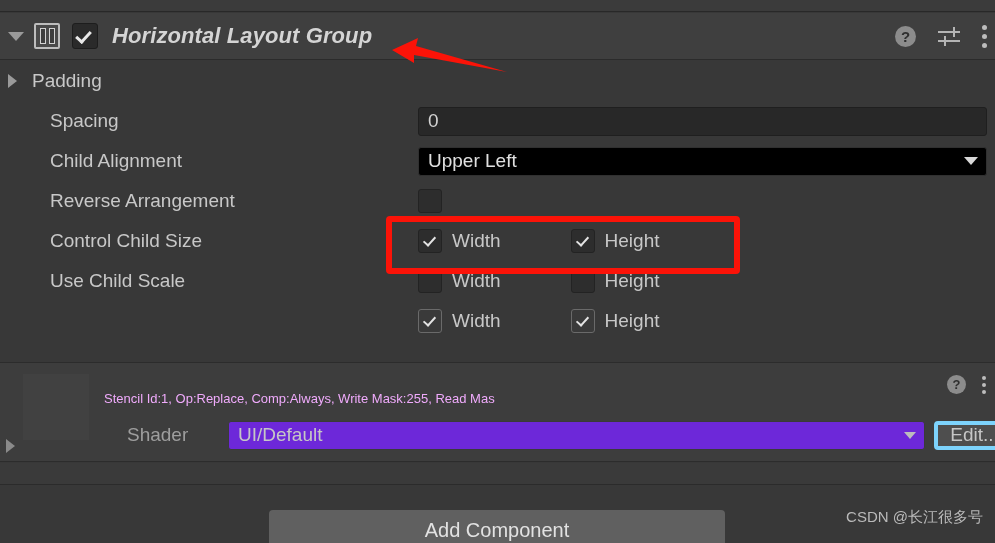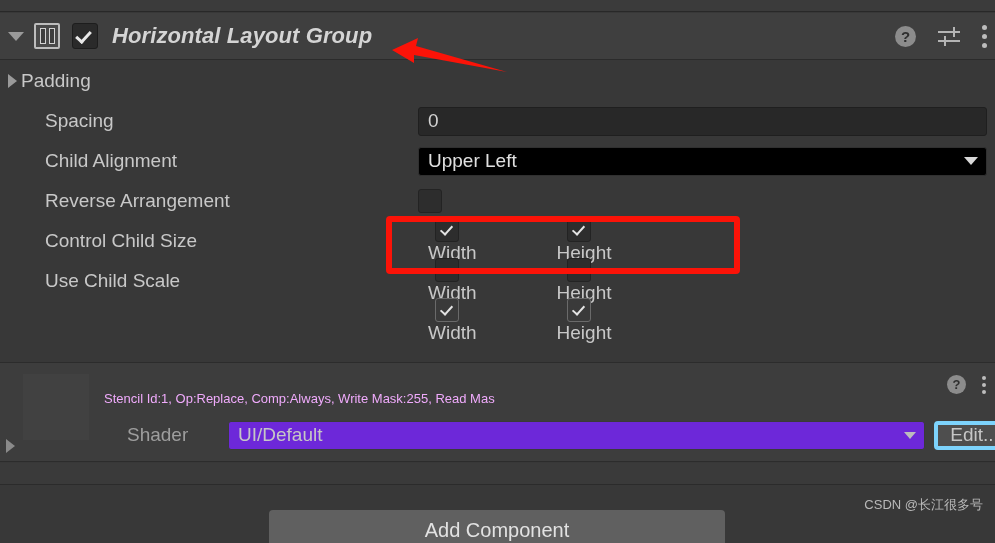--- a/index.html
+++ b/index.html
@@ -137,22 +137,22 @@
     height: 40px;
     display: flex;
     align-items: center;
   }
 
   .row-label {
     font-size: 19px;
     color: #c8c8c8;
     white-space: nowrap;
   }
-  .label-pad { padding-left: 45px; }
-  .label-fold { padding-left: 8px; display: flex; align-items: center; gap: 4px; }
+  .label-pad { padding-left: 30px; margin-left: 20px; }
+  .label-fold { padding-left: 8px; display: flex; align-items: center; gap: 15px; }
 
   .tri-right {
     width: 0; height: 0;
     border-top: 7px solid transparent;
     border-bottom: 7px solid transparent;
     border-left: 9px solid #9a9a9a;
     flex: 0 0 auto;
   }
 
   .field-zone {
@@ -214,21 +214,21 @@
     transform: rotate(42deg);
   }
 
   .cbx-label {
     font-size: 19px;
     color: #c8c8c8;
     margin-left: 10px;
     white-space: nowrap;
   }
 
-  .cbx-group { display: flex; align-items: center; flex-direction: column; }
+  .cbx-group { display: flex; align-items: center; }
   .cbx-group.second { margin-left: 70px; }
 
   
   .mat-block {
     position: absolute;
     left: 0; top: 362px;
     width: 995px; height: 100px;
     background: #3d3d3d;
     border-top: 1px solid #2c2c2c;
     border-bottom: 1px solid #2c2c2c;
@@ -353,22 +353,22 @@
     border-radius: 4px;
     color: #e2e2e2;
     font-size: 20px;
     display: flex;
     align-items: center;
     justify-content: center;
   }
 
   .watermark {
     position: absolute;
-    right: 12px; top: 10px;
-    font-size: 13px;
+    right: 12px; top: 22px;
+    font-size: 15px;
     color: #b9b9b9;
     white-space: nowrap;
   }
 
   
   .anno-rect {
     position: absolute;
     left: 386px; top: 216px;
     width: 354px; height: 58px;
     border: 6px solid #fb1308;

